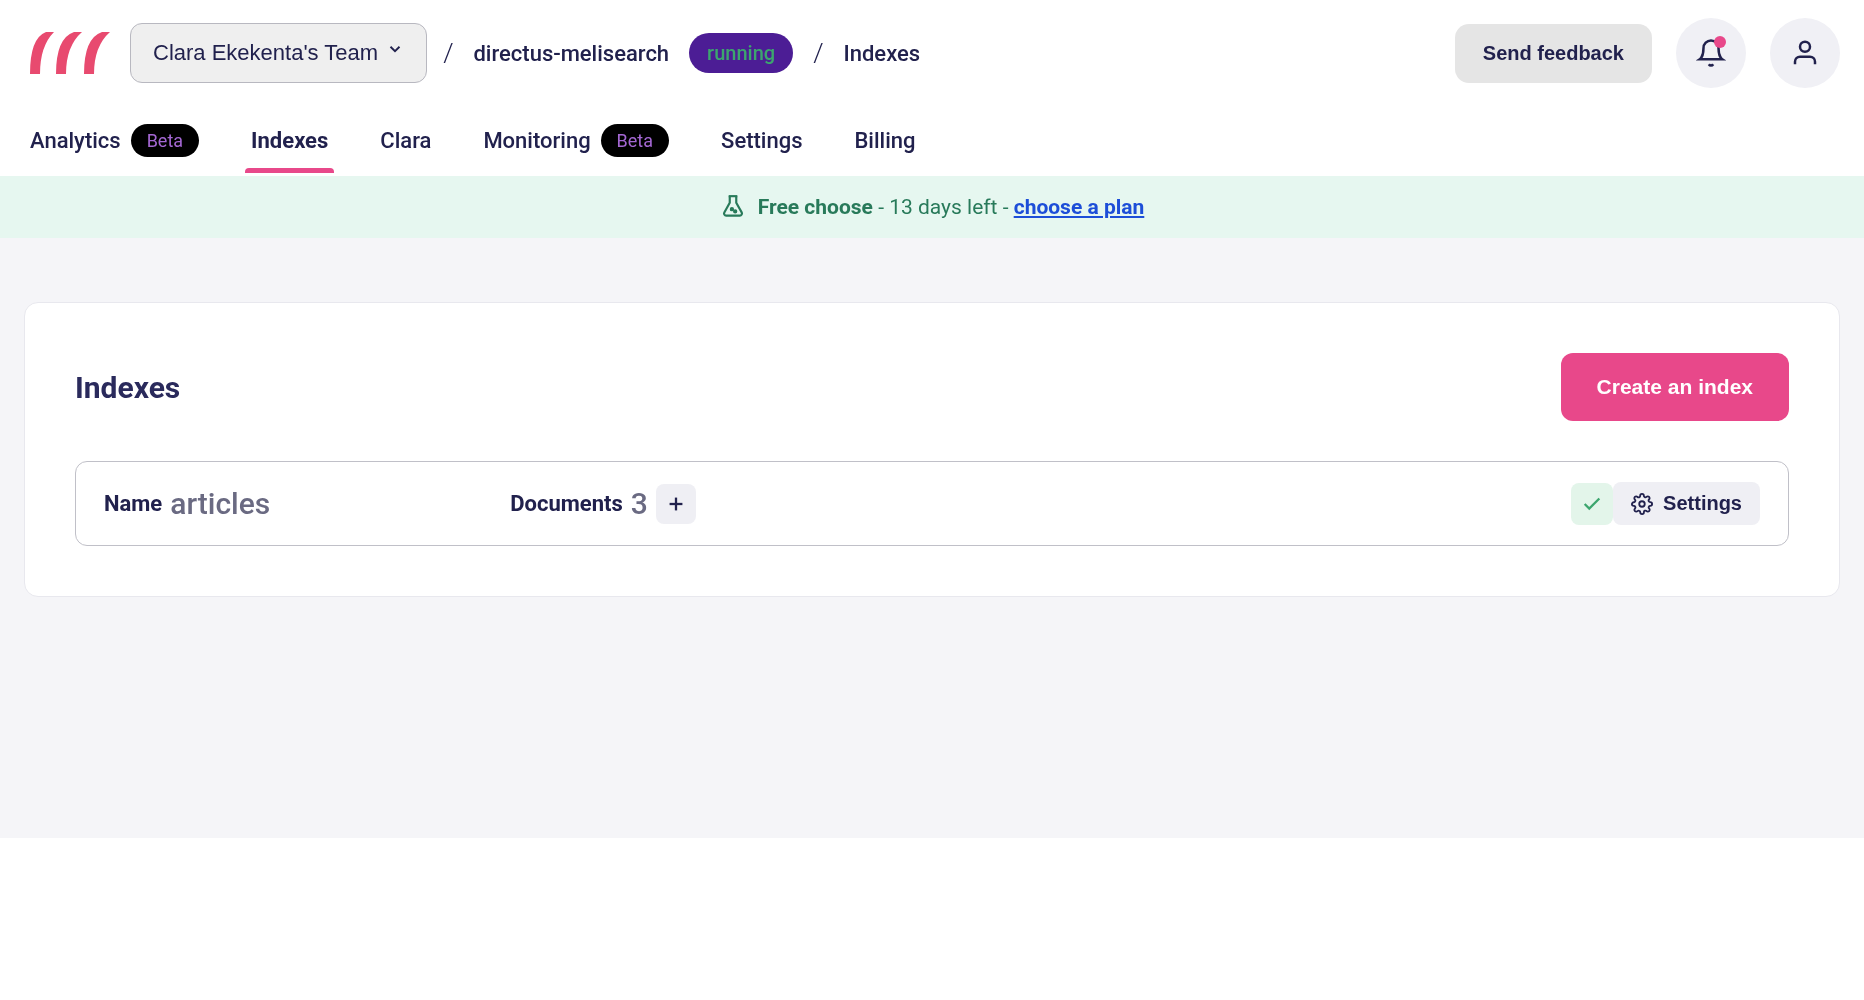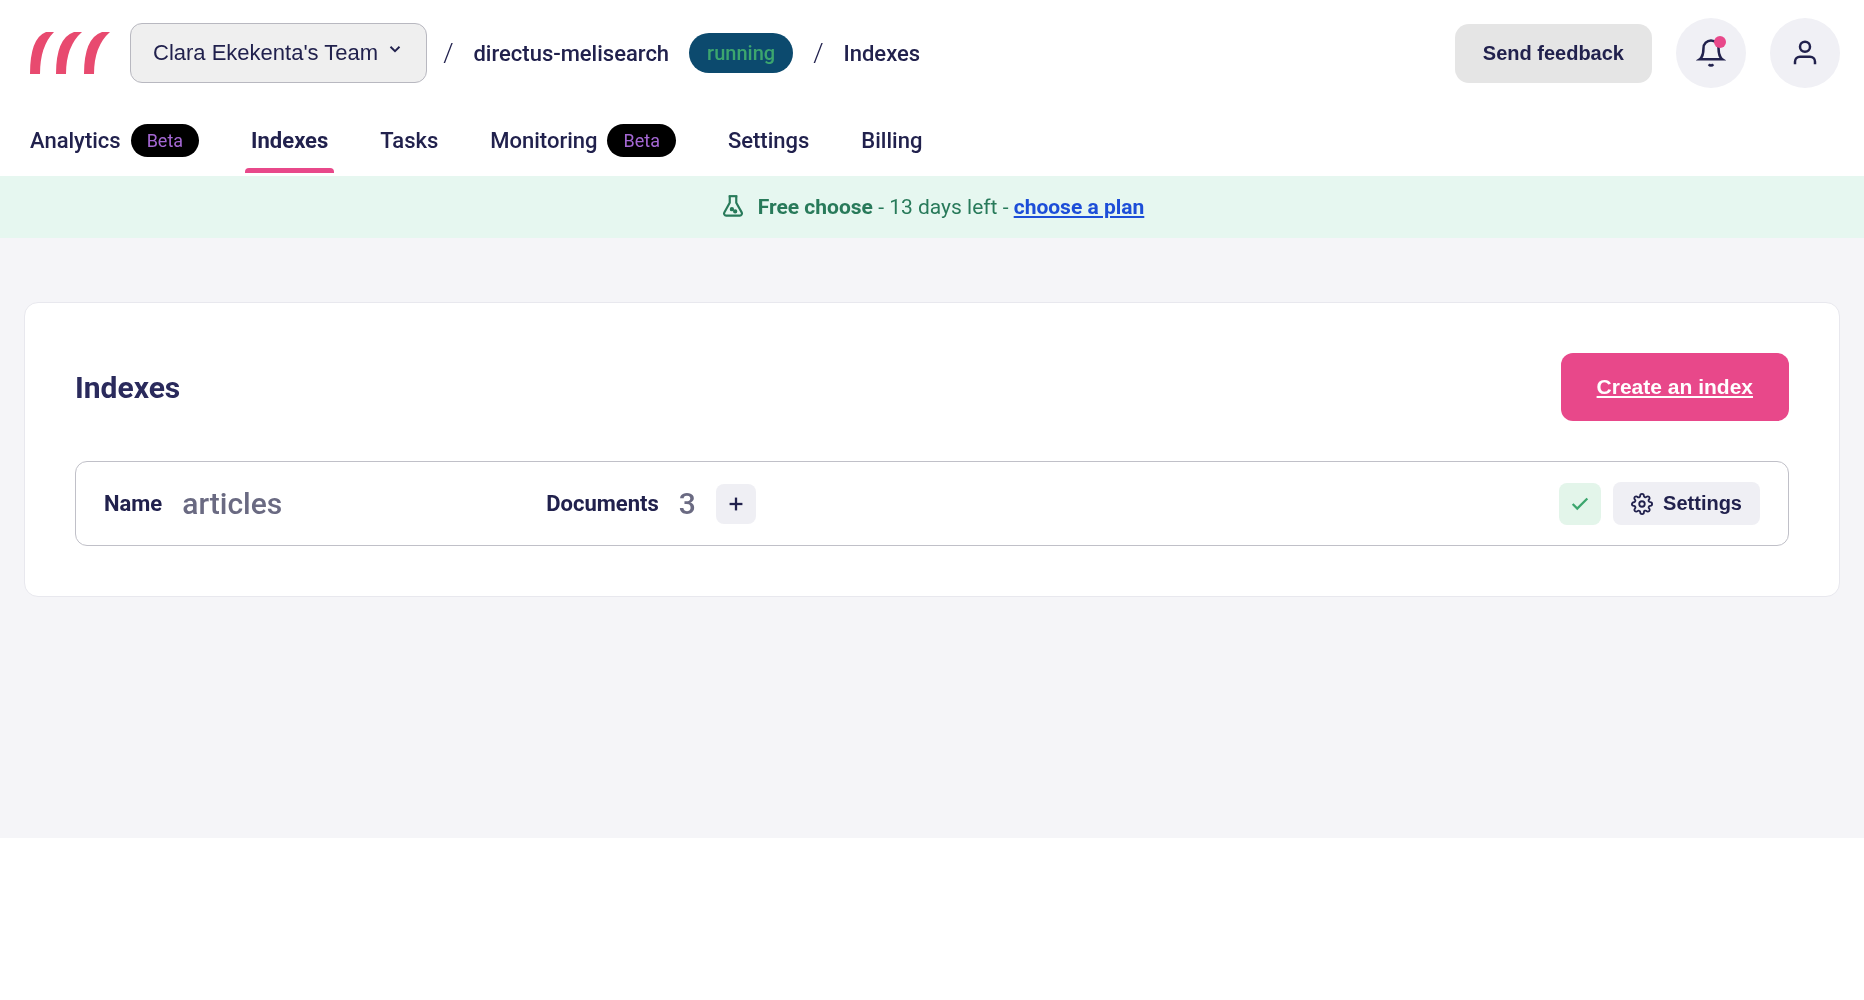--- a/index.html
+++ b/index.html
@@ -44,21 +44,21 @@
       font-weight: 500;
       color: #21214d;
       flex: 1;
     }
     .breadcrumb-sep {
       color: #21214d;
       font-size: 26px;
       font-weight: 300;
     }
     .status-badge {
-      background: #0c4a6e;
+      background: #4c1d95;
       color: #3ca66e;
       padding: 8px 18px;
       border-radius: 22px;
       font-size: 20px;
       font-weight: 500;
     }
     .header-actions {
       display: flex;
       align-items: center;
       gap: 24px;
@@ -175,29 +175,28 @@
     }
     .primary-btn {
       background: #e8488a;
       color: #fff;
       border: none;
       border-radius: 12px;
       padding: 22px 36px;
       font-size: 21px;
       font-weight: 700;
       cursor: pointer;
-      text-decoration: underline;
     }
     .index-row {
       border: 1.5px solid #c0c0c8;
       border-radius: 12px;
       padding: 20px 28px;
       display: flex;
       align-items: center;
-      gap: 12px;
+      gap: 0;
     }
     .index-label {
       font-size: 22px;
       font-weight: 700;
       color: #21214d;
     }
     .index-value {
       font-size: 30px;
       font-weight: 500;
       color: #6a6a82;
@@ -288,21 +287,21 @@
 
 <div class="nav-tabs">
   <div class="nav-tab">
     <span>Analytics</span>
     <span class="beta-badge">Beta</span>
   </div>
   <div class="nav-tab active">
     <span>Indexes</span>
   </div>
   <div class="nav-tab">
-    <span>Tasks</span>
+    <span>Clara</span>
   </div>
   <div class="nav-tab">
     <span>Monitoring</span>
     <span class="beta-badge">Beta</span>
   </div>
   <div class="nav-tab">
     <span>Settings</span>
   </div>
   <div class="nav-tab">
     <span>Billing</span>

